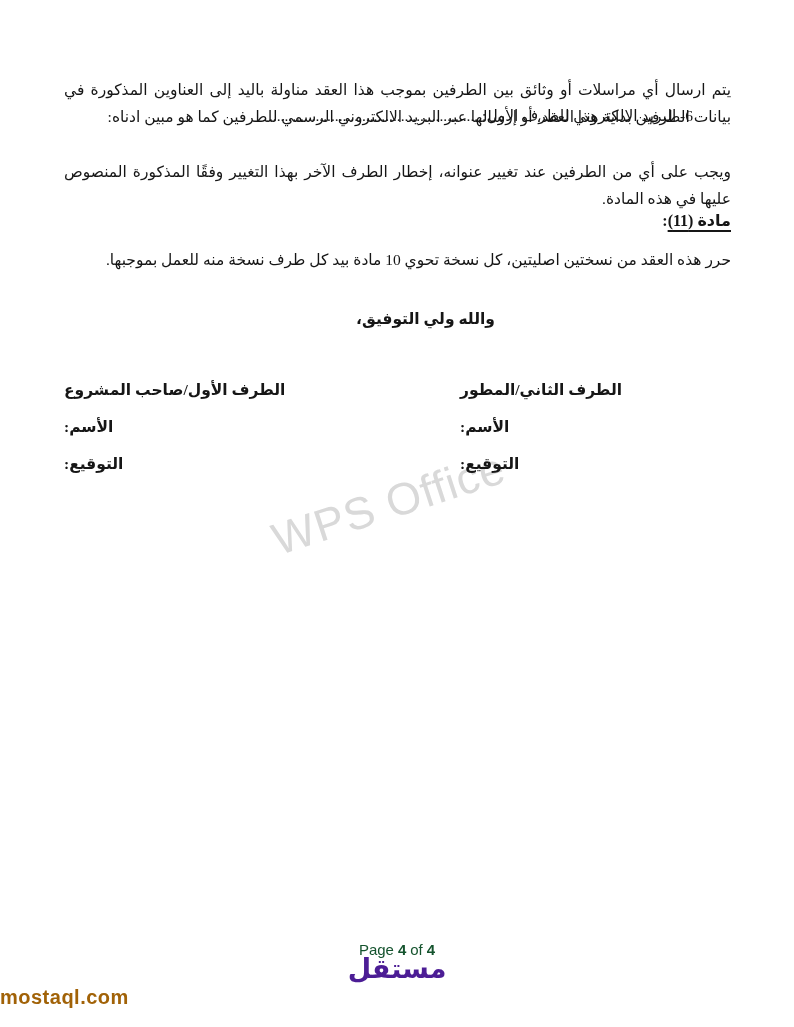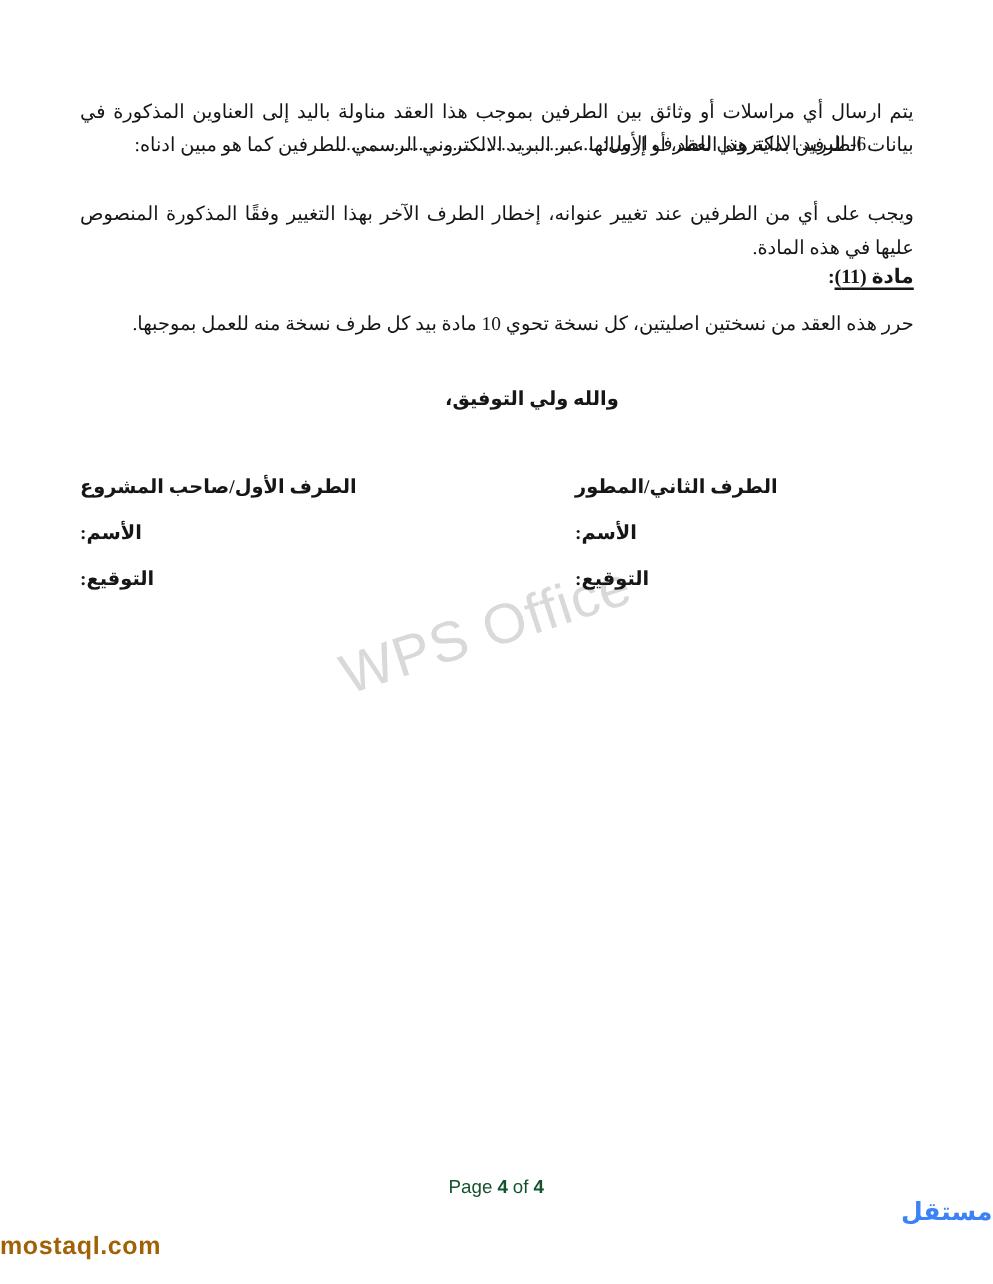--- a/index.html
+++ b/index.html
@@ -95,24 +95,25 @@
     font-family: "Liberation Sans", sans-serif;
     font-size: 15px;
     color: #14532d;
   }
   .page-footer span, .page-footer b { margin: 0 2px; }
   .mostaql-logo {
     position: absolute;
     top: 952px;
     left: 0; right: 0;
     direction: rtl;
+    text-align: center;
     font-family: "DejaVu Sans", sans-serif;
     font-weight: bold;
-    font-size: 20px;
-    color: #3b82f6;
+    font-size: 27px;
+    color: #4c1d95;
     line-height: 34px;
     user-select: none;
   }
   .mostaql-url {
     position: absolute;
     top: 986px;
     left: 0; right: 0;
     text-align: left;
     font-family: "Liberation Sans", sans-serif;
     font-weight: bold;

